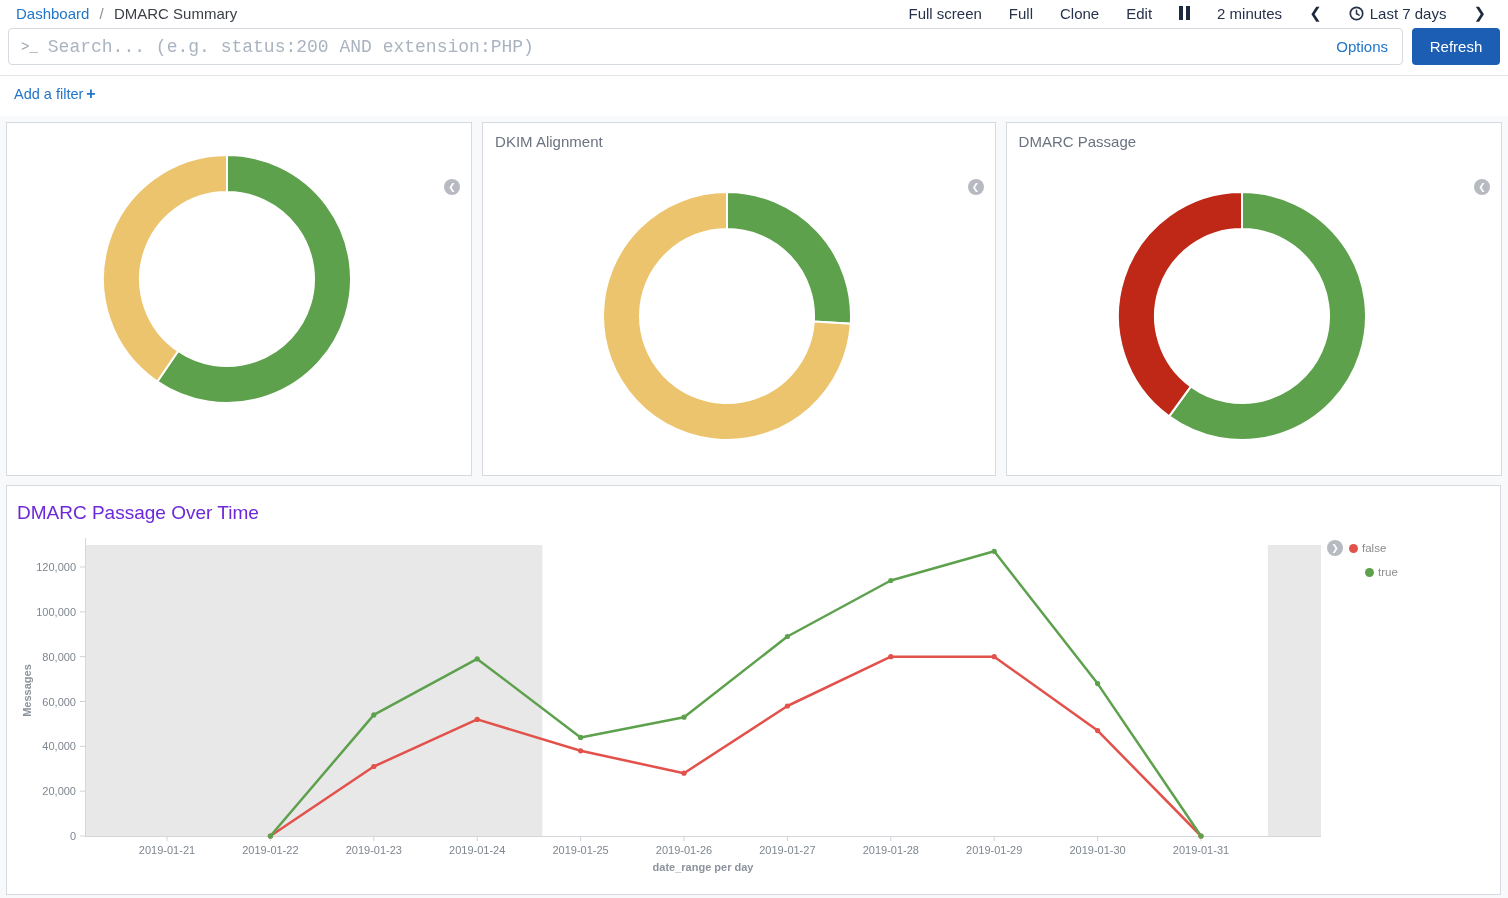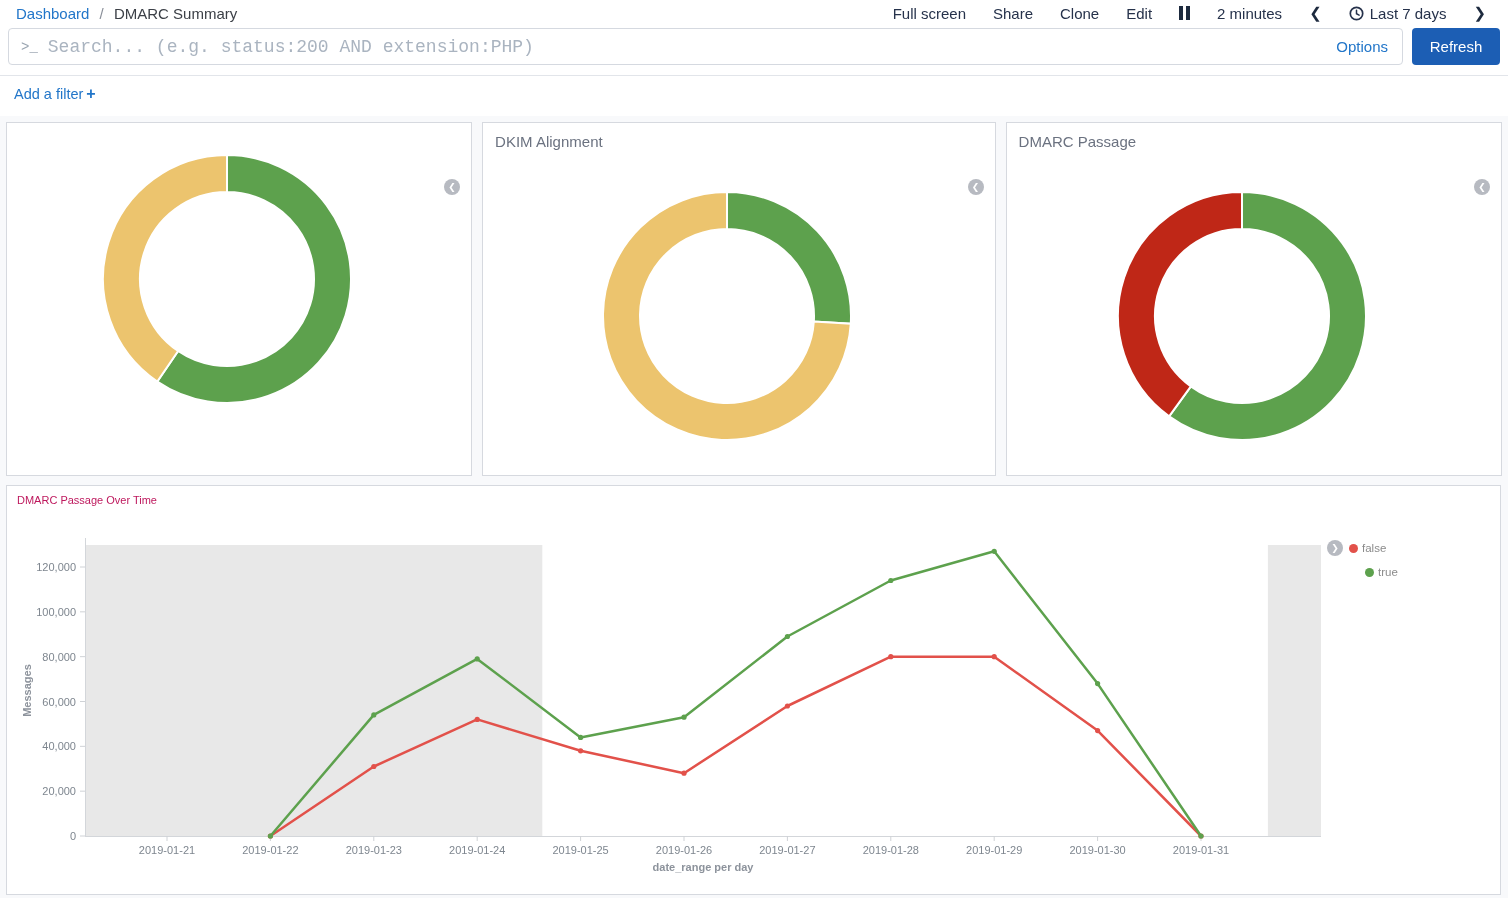--- a/index.html
+++ b/index.html
@@ -46,21 +46,21 @@
   .panel { background:#fff; border:1px solid #d6d9df; position:relative; }
   .p1 { width:492px; height:354px; }
   .p2 { width:542px; height:354px; }
   .p3 { width:524px; height:354px; }
   .panel-title { padding:10px 12px; font-size:15px; color:#6b7280; }
   .collapse-ic { position:absolute; top:56px; right:11px; width:16px; height:16px;
             border-radius:50%; background:#b7bac1; color:#fff; font-size:9px; font-weight:bold;
             display:flex; align-items:center; justify-content:center; cursor:pointer; }
   .donut-host { display:flex; justify-content:center; margin-top:30px; padding-right:24px; }
   .big-panel { margin-top:9px; width:1495px; height:410px; }
-  .big-title { position:absolute; top:8px; left:10px; font-size:11px; color:#be185d; }
+  .big-title { position:absolute; top:16px; left:10px; font-size:19px; color:#6d28d9; }
   .chart-host { position:absolute; inset:0; }
   .tick { font:11px "Liberation Sans","DejaVu Sans",sans-serif; fill:#7e868f; }
   .axis-title { font:700 11px "Liberation Sans","DejaVu Sans",sans-serif; fill:#8d939c; }
   
   .legend { position:absolute; left:1320px; top:54px; font-size:11.5px; color:#8b8b8b; }
   .legend-row { display:flex; align-items:center; margin-bottom:10px; }
   .legend-toggle { width:16px; height:16px; border-radius:50%; background:#b7bac1; color:#fff;
             font-size:9px; font-weight:bold; display:flex; align-items:center; justify-content:center;
             margin-right:6px; cursor:pointer; }
   .legend-item { display:flex; align-items:center; gap:4px; cursor:pointer; }
@@ -71,21 +71,21 @@
 <body>
 
 <div class="header">
   <div class="breadcrumb">
     <a>Dashboard</a>
     <span class="sep">/</span>
     <span class="current">DMARC Summary</span>
   </div>
   <div class="topnav">
     <span class="navlink">Full screen</span>
-    <span class="navlink">Share</span>
+    <span class="navlink">Full</span>
     <span class="navlink">Clone</span>
     <span class="navlink">Edit</span>
     <span class="pause-btn">
         <i></i>
         <i></i>
       </span>
     <span class="navlink">2 minutes</span>
     <span class="chev">❮</span>
     <span class="timepick">
       <span class="clock-ic">

